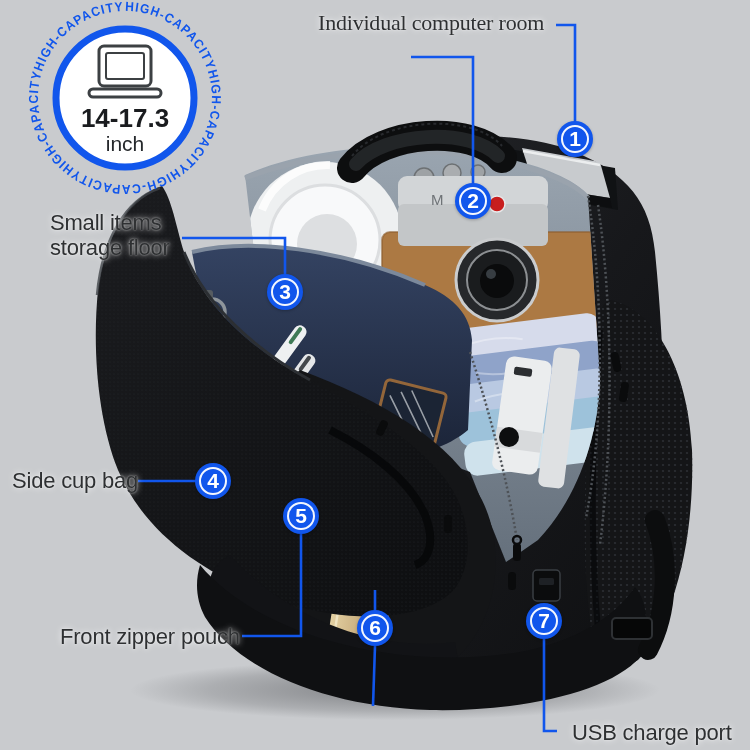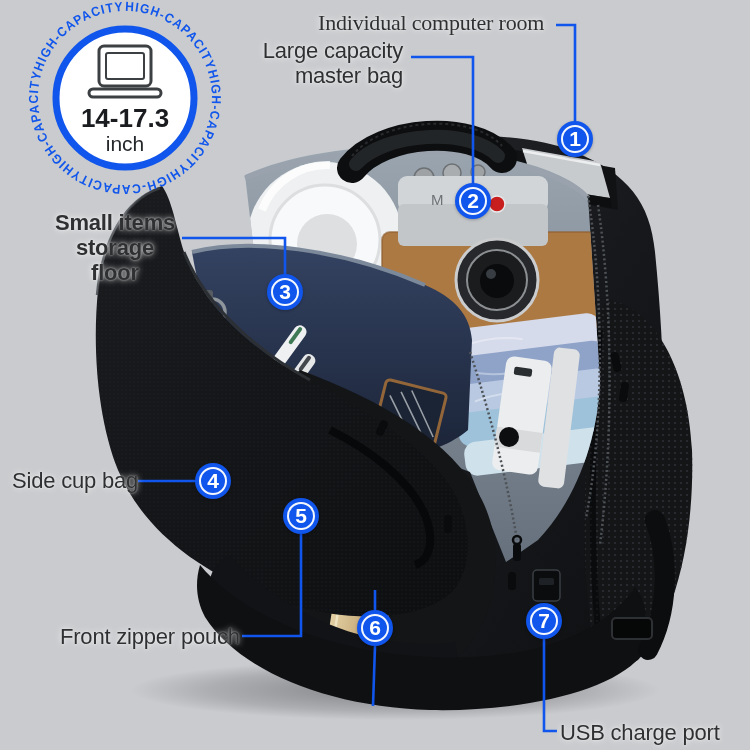--- a/index.html
+++ b/index.html
@@ -21,25 +21,25 @@
     font-size:22px;
     line-height:25px;
     color:var(--label-color);
     text-shadow:0 0 6px rgba(255,255,255,.85),0 0 2px rgba(255,255,255,.6);
     white-space:nowrap;
     letter-spacing:-0.2px;
   }
   .label.wrap{white-space:normal;}
   #label-1{left:318px;top:10px;font-family:Liberation Serif, serif;}
   #label-2{left:250px;top:38px;width:153px;text-align:right;}
-  #label-3{left:50px;top:210px;width:130px;text-align:center;font-weight:bold;}
+  #label-3{left:50px;top:210px;width:130px;}
   #label-4{left:12px;top:468px;}
   #label-5{left:60px;top:624px;}
   #label-6{left:203px;top:709px;}
-  #label-7{left:560px;top:720px;}
+  #label-7{left:572px;top:720px;}
   
   .callout{
     position:absolute;
     width:36px;height:36px;border-radius:50%;
     background:var(--accent);
     display:flex;align-items:center;justify-content:center;
     box-shadow:0 1px 3px rgba(0,0,0,.25);
   }
   .callout .ring{
     position:absolute;inset:4px;border-radius:50%;
@@ -310,21 +310,20 @@
       <path class="leader" d="M 182 238 H 285 V 275"></path>
       <path class="leader" d="M 138 481 H 196"></path>
       <path class="leader" d="M 242 636 H 301 V 534"></path>
       <path class="leader" d="M 375 590 V 611"></path>
       <path class="leader" d="M 375 646 L 373 706"></path>
       <path class="leader" d="M 544 639 V 731 H 557"></path>
     </g>
   </svg>
 
   <div class="label" id="label-1">Individual computer room</div>
-  <div class="label wrap" id="label-2">Large capacity master bag</div>
   <div class="label wrap" id="label-3">Small items storage floor</div>
   <div class="label" id="label-4">Side cup bag</div>
   <div class="label" id="label-5">Front zipper pouch</div>
   <div class="label" id="label-7">USB charge port</div>
 
   <div class="callout" id="callout-1">
       <span class="ring"></span>
       <span class="num">1</span>
     </div>
   <div class="callout" id="callout-2">

